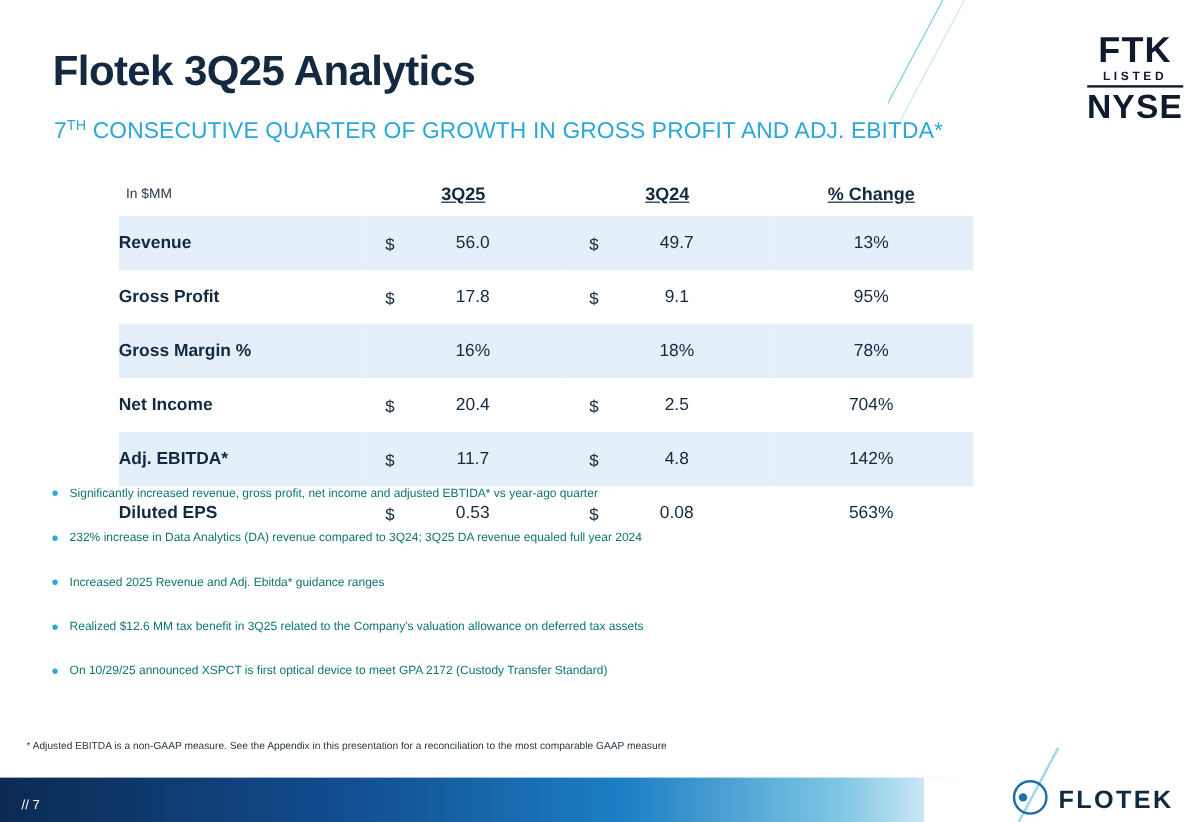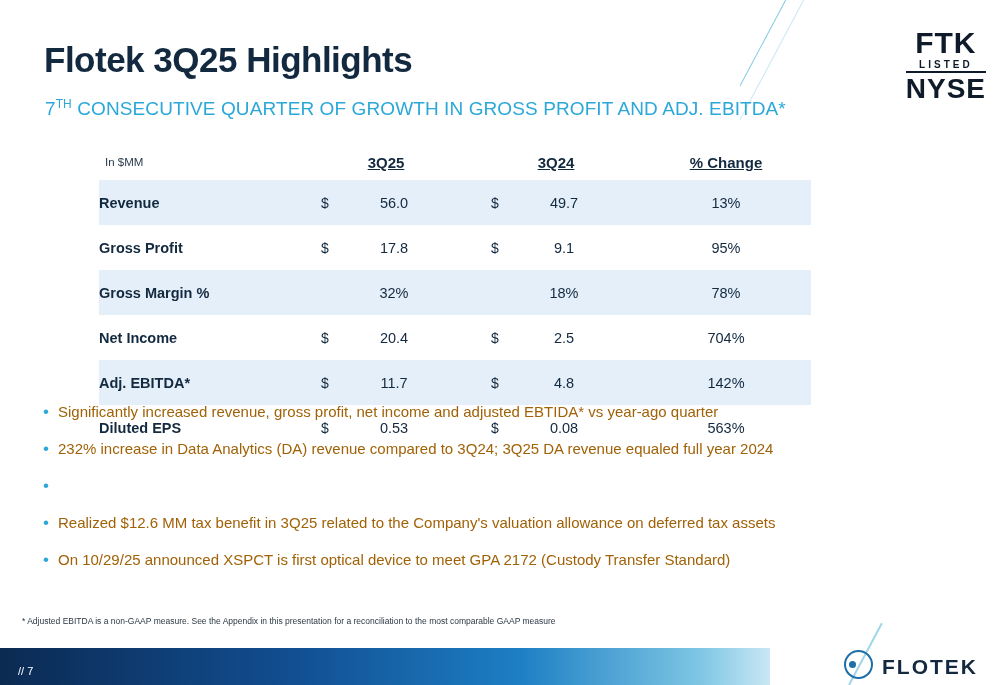--- a/index.html
+++ b/index.html
@@ -174,22 +174,22 @@
   }
   .bullet .dot {
     color: #2ba8d8;
     font-size: 17px;
     line-height: 20px;
     width: 24px;
     flex: 0 0 24px;
     text-align: center;
   }
   .bullet .txt {
-    font-size: 15px;
-    color: #a16207;
+    font-size: 10px;
+    color: #0f766e;
     line-height: 20px;
     text-align: right;
   }
 
   
   .footnote {
     position: absolute;
     left: 22px;
     top: 616px;
     font-size: 8.5px;
@@ -269,21 +269,21 @@
     <div class="diag d4"></div>
   </div>
 
   <div class="nyse">
     <div class="ftk">FTK</div>
     <div class="listed">LISTED</div>
     <div class="rule"></div>
     <div class="ticker">NYSE</div>
   </div>
 
-  <div class="title">Flotek 3Q25 Highlights</div>
+  <div class="title">Flotek 3Q25 Analytics</div>
   <div class="subtitle"><span>7</span><sup>TH</sup><span> CONSECUTIVE QUARTER OF GROWTH IN GROSS PROFIT AND ADJ. EBITDA*</span></div>
 
   <table class="tbl">
     <tbody>
       <tr class="hdr-row">
         <td class="unit">In $MM</td>
         <td><span class="hdr-u">3Q25</span></td>
         <td><span class="hdr-u">3Q24</span></td>
         <td><span class="hdr-u">% Change</span></td>
       </tr>
@@ -311,21 +311,21 @@
             <span class="dol">$</span>
             <span class="num">9.1</span>
           </td>
         <td class="c-chg">95%</td>
       </tr>
 
       <tr class="row alt">
         <td class="c-label">Gross Margin %</td>
         <td class="c-val">
             <span class="dol"></span>
-            <span class="num">32%</span>
+            <span class="num">16%</span>
           </td>
         <td class="c-val">
             <span class="dol"></span>
             <span class="num">18%</span>
           </td>
         <td class="c-chg">78%</td>
       </tr>
 
       <tr class="row">
         <td class="c-label">Net Income</td>
@@ -372,20 +372,21 @@
     <div class="bullet">
       <span class="dot">•</span>
       <span class="txt">Significantly increased revenue, gross profit, net income and adjusted EBTIDA* vs year-ago quarter</span>
     </div>
     <div class="bullet">
       <span class="dot">•</span>
       <span class="txt">232% increase in Data Analytics (DA) revenue compared to 3Q24; 3Q25 DA revenue equaled full year 2024</span>
     </div>
     <div class="bullet">
       <span class="dot">•</span>
+      <span class="txt">Increased 2025 Revenue and Adj. Ebitda* guidance ranges</span>
     </div>
     <div class="bullet">
       <span class="dot">•</span>
       <span class="txt">Realized $12.6 MM tax benefit in 3Q25 related to the Company's valuation allowance on deferred tax assets</span>
     </div>
     <div class="bullet">
       <span class="dot">•</span>
       <span class="txt">On 10/29/25 announced XSPCT is first optical device to meet GPA 2172 (Custody Transfer Standard)</span>
     </div>
   </div>

